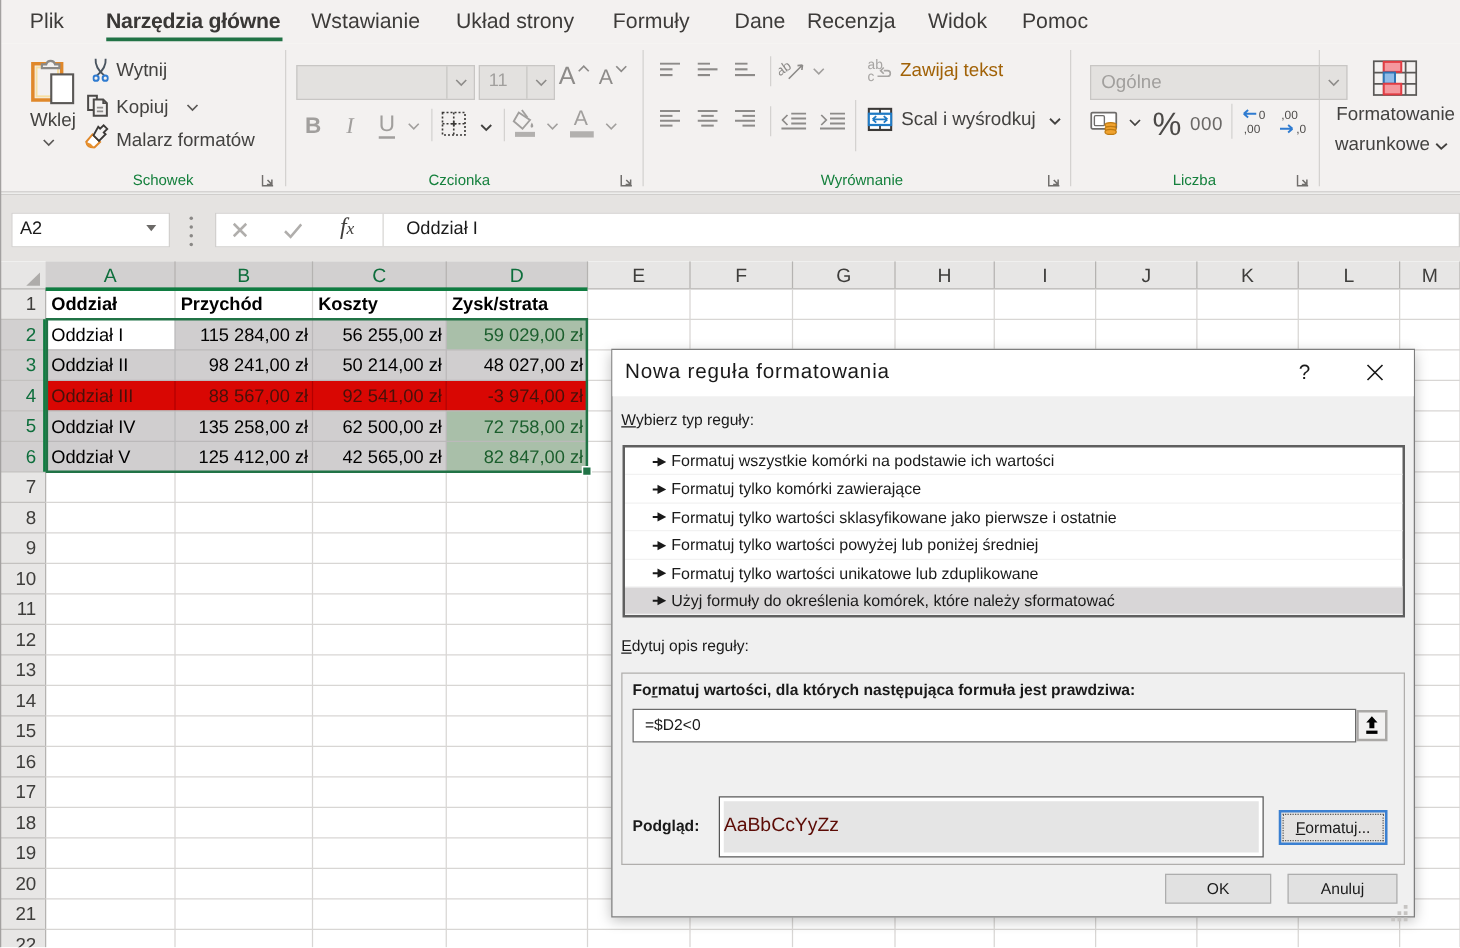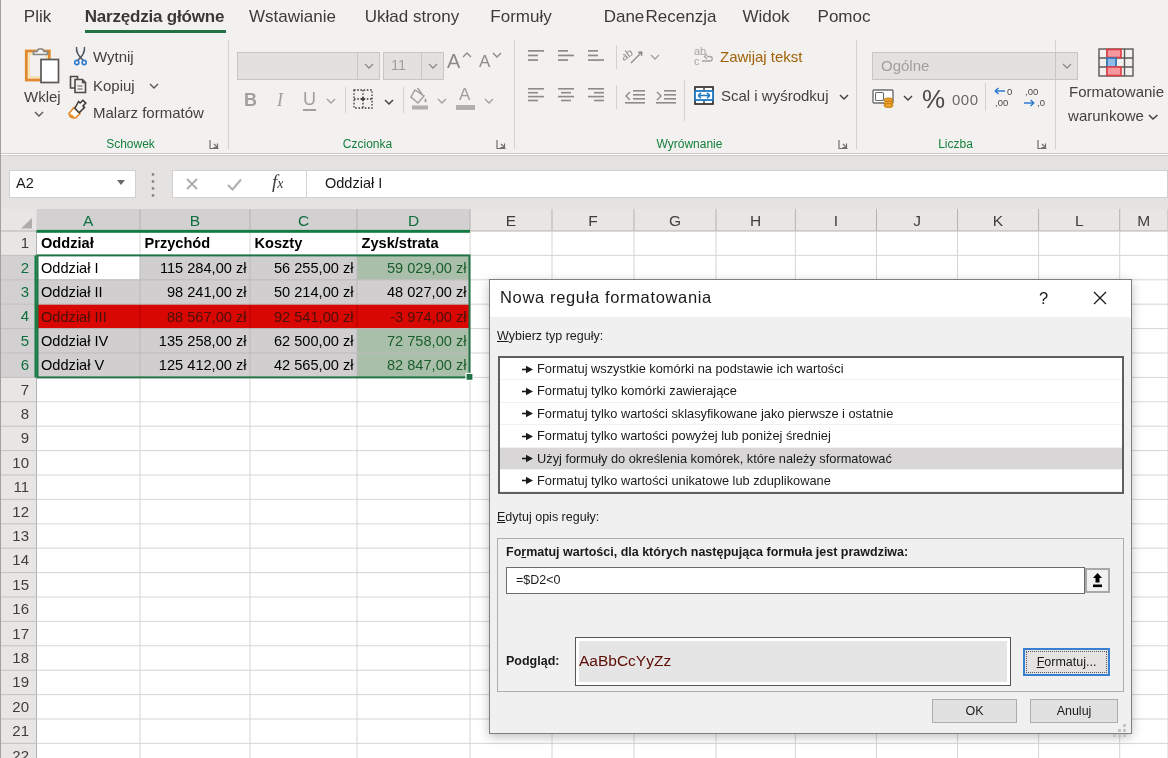--- a/index.html
+++ b/index.html
@@ -42,21 +42,21 @@
 </style></head>
 <body>
 <div id="app">
     <div class="abs" style="left:0;top:0;width:1px;height:758px;background:#a3a1a0;z-index:50"></div>
 <div id="tabs">
 <div class="tab" style="left:37.5px;transform:translateX(-50%)">Plik</div>
 <div class="tab sel" style="left:154.5px;transform:translateX(-50%)">Narzędzia główne</div>
 <div class="tab" style="left:292.5px;transform:translateX(-50%)">Wstawianie</div>
 <div class="tab" style="left:412px;transform:translateX(-50%)">Układ strony</div>
 <div class="tab" style="left:521px;transform:translateX(-50%)">Formuły</div>
-<div class="tab" style="left:624px;transform:translateX(-50%)">Dane</div>
+<div class="tab" style="left:608px;transform:translateX(-50%)">Dane</div>
 <div class="tab" style="left:681px;transform:translateX(-50%)">Recenzja</div>
 <div class="tab" style="left:766px;transform:translateX(-50%)">Widok</div>
 <div class="tab" style="left:844px;transform:translateX(-50%)">Pomoc</div>
 <div id="tabline"></div>
 </div>
 <div id="ribbon">
 <div class="gsep" style="left:228px"></div>
 <div class="gsep" style="left:514px"></div>
 <div class="gsep" style="left:856px"></div>
 <div class="gsep" style="left:1055px"></div>
@@ -503,28 +503,28 @@
               <polygon points="4,0.8 11,4.5 4,8.2" fill="#1a1a1a"></polygon>
             </svg></span>Formatuj tylko komórki zawierające</div>
 <div class="ditem"><span class="ar"><svg width="11" height="9" style="vertical-align:-0.5px">
               <path d="M0 4.5 H5" stroke="#1a1a1a" stroke-width="1.6"></path>
               <polygon points="4,0.8 11,4.5 4,8.2" fill="#1a1a1a"></polygon>
             </svg></span>Formatuj tylko wartości sklasyfikowane jako pierwsze i ostatnie</div>
 <div class="ditem"><span class="ar"><svg width="11" height="9" style="vertical-align:-0.5px">
               <path d="M0 4.5 H5" stroke="#1a1a1a" stroke-width="1.6"></path>
               <polygon points="4,0.8 11,4.5 4,8.2" fill="#1a1a1a"></polygon>
             </svg></span>Formatuj tylko wartości powyżej lub poniżej średniej</div>
+<div class="ditem"><span class="ar"><svg width="11" height="9" style="vertical-align:-0.5px">
+              <path d="M0 4.5 H5" stroke="#1a1a1a" stroke-width="1.6"></path>
+              <polygon points="4,0.8 11,4.5 4,8.2" fill="#1a1a1a"></polygon>
+            </svg></span>Formatuj tylko wartości unikatowe lub zduplikowane</div>
 <div class="ditem sel"><span class="ar"><svg width="11" height="9" style="vertical-align:-0.5px">
               <path d="M0 4.5 H5" stroke="#1a1a1a" stroke-width="1.6"></path>
               <polygon points="4,0.8 11,4.5 4,8.2" fill="#1a1a1a"></polygon>
             </svg></span>Użyj formuły do określenia komórek, które należy sformatować</div>
-<div class="ditem"><span class="ar"><svg width="11" height="9" style="vertical-align:-0.5px">
-              <path d="M0 4.5 H5" stroke="#1a1a1a" stroke-width="1.6"></path>
-              <polygon points="4,0.8 11,4.5 4,8.2" fill="#1a1a1a"></polygon>
-            </svg></span>Formatuj tylko wartości unikatowe lub zduplikowane</div>
 </div>
 <div class="dlab" style="left:7px;top:230px"><u>E</u>dytuj opis reguły:</div>
 <div id="gbox"></div>
 <div class="dlab" style="left:16px;top:265px;font-weight:bold">Fo<u>r</u>matuj wartości, dla których następująca formuła jest prawdziwa:</div>
 <div id="finput">=$D2&lt;0</div>
 <div id="refbtn"><svg width="21" height="21" viewBox="0 0 21 21" style="margin:0">
 <path d="M10.5 3 L15 8 H12.5 V12.5 H8.5 V8 H6 Z" fill="#000"></path>
 <rect x="6" y="14.5" width="9" height="2.6" fill="#000"></rect>
 </svg></div>
 <div class="dlab" style="left:16px;top:374px;font-weight:bold">Podgląd:</div>

